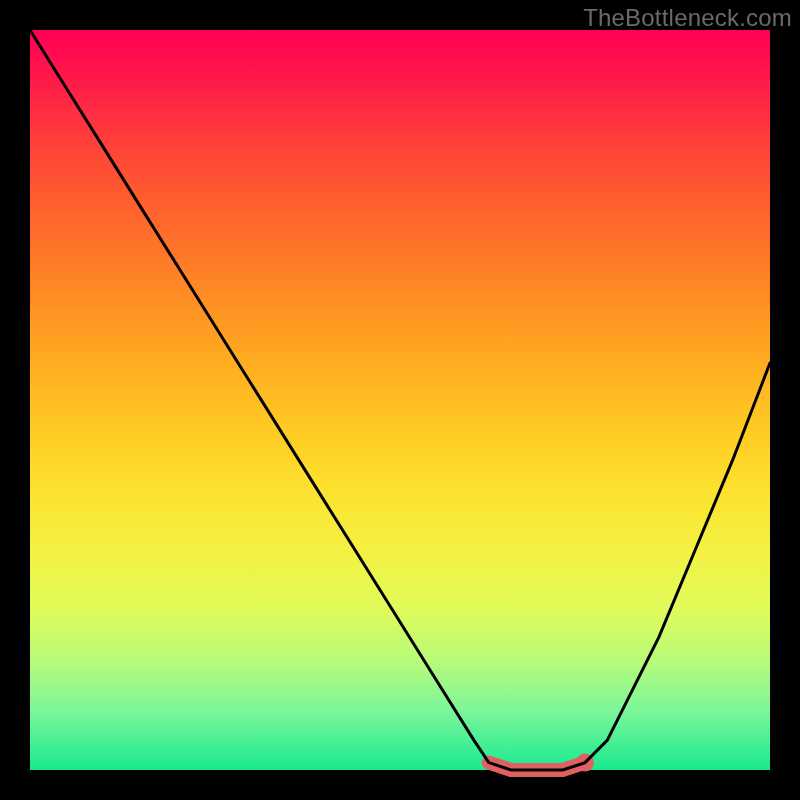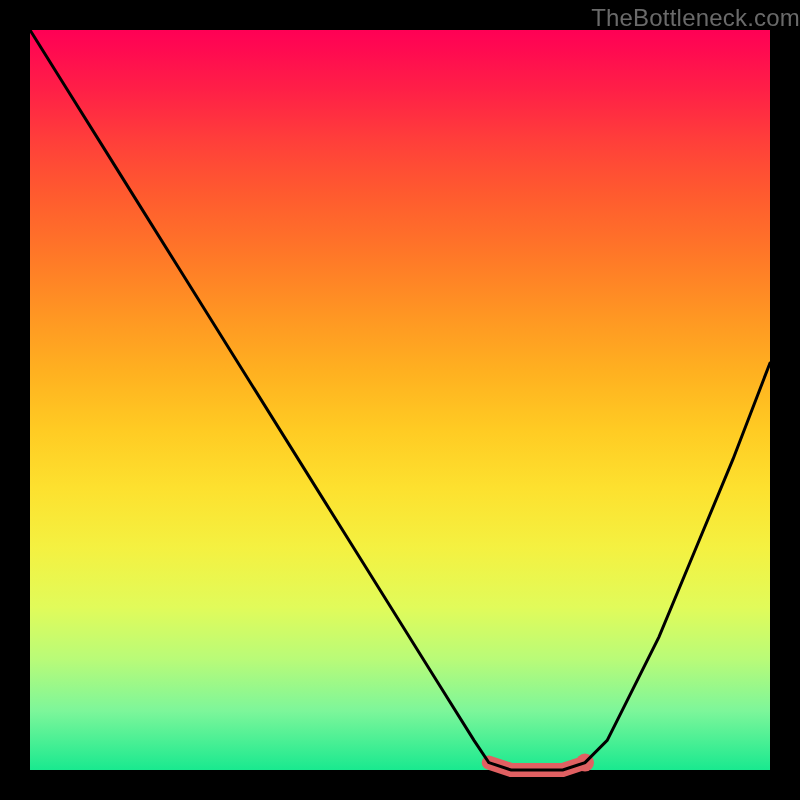--- a/index.html
+++ b/index.html
@@ -13,21 +13,21 @@
   }
   .frame {
     position: relative;
     width: 800px;
     height: 800px;
     background: #000;
   }
   .watermark {
     position: absolute;
     top: 4px;
-    right: 0;
+    right: 8px;
     color: #6a6a6a;
     font-size: 24px;
     font-weight: 500;
     letter-spacing: 0.2px;
     z-index: 10;
   }
   .plot-area {
     position: absolute;
     left: 30px;
     top: 30px;

